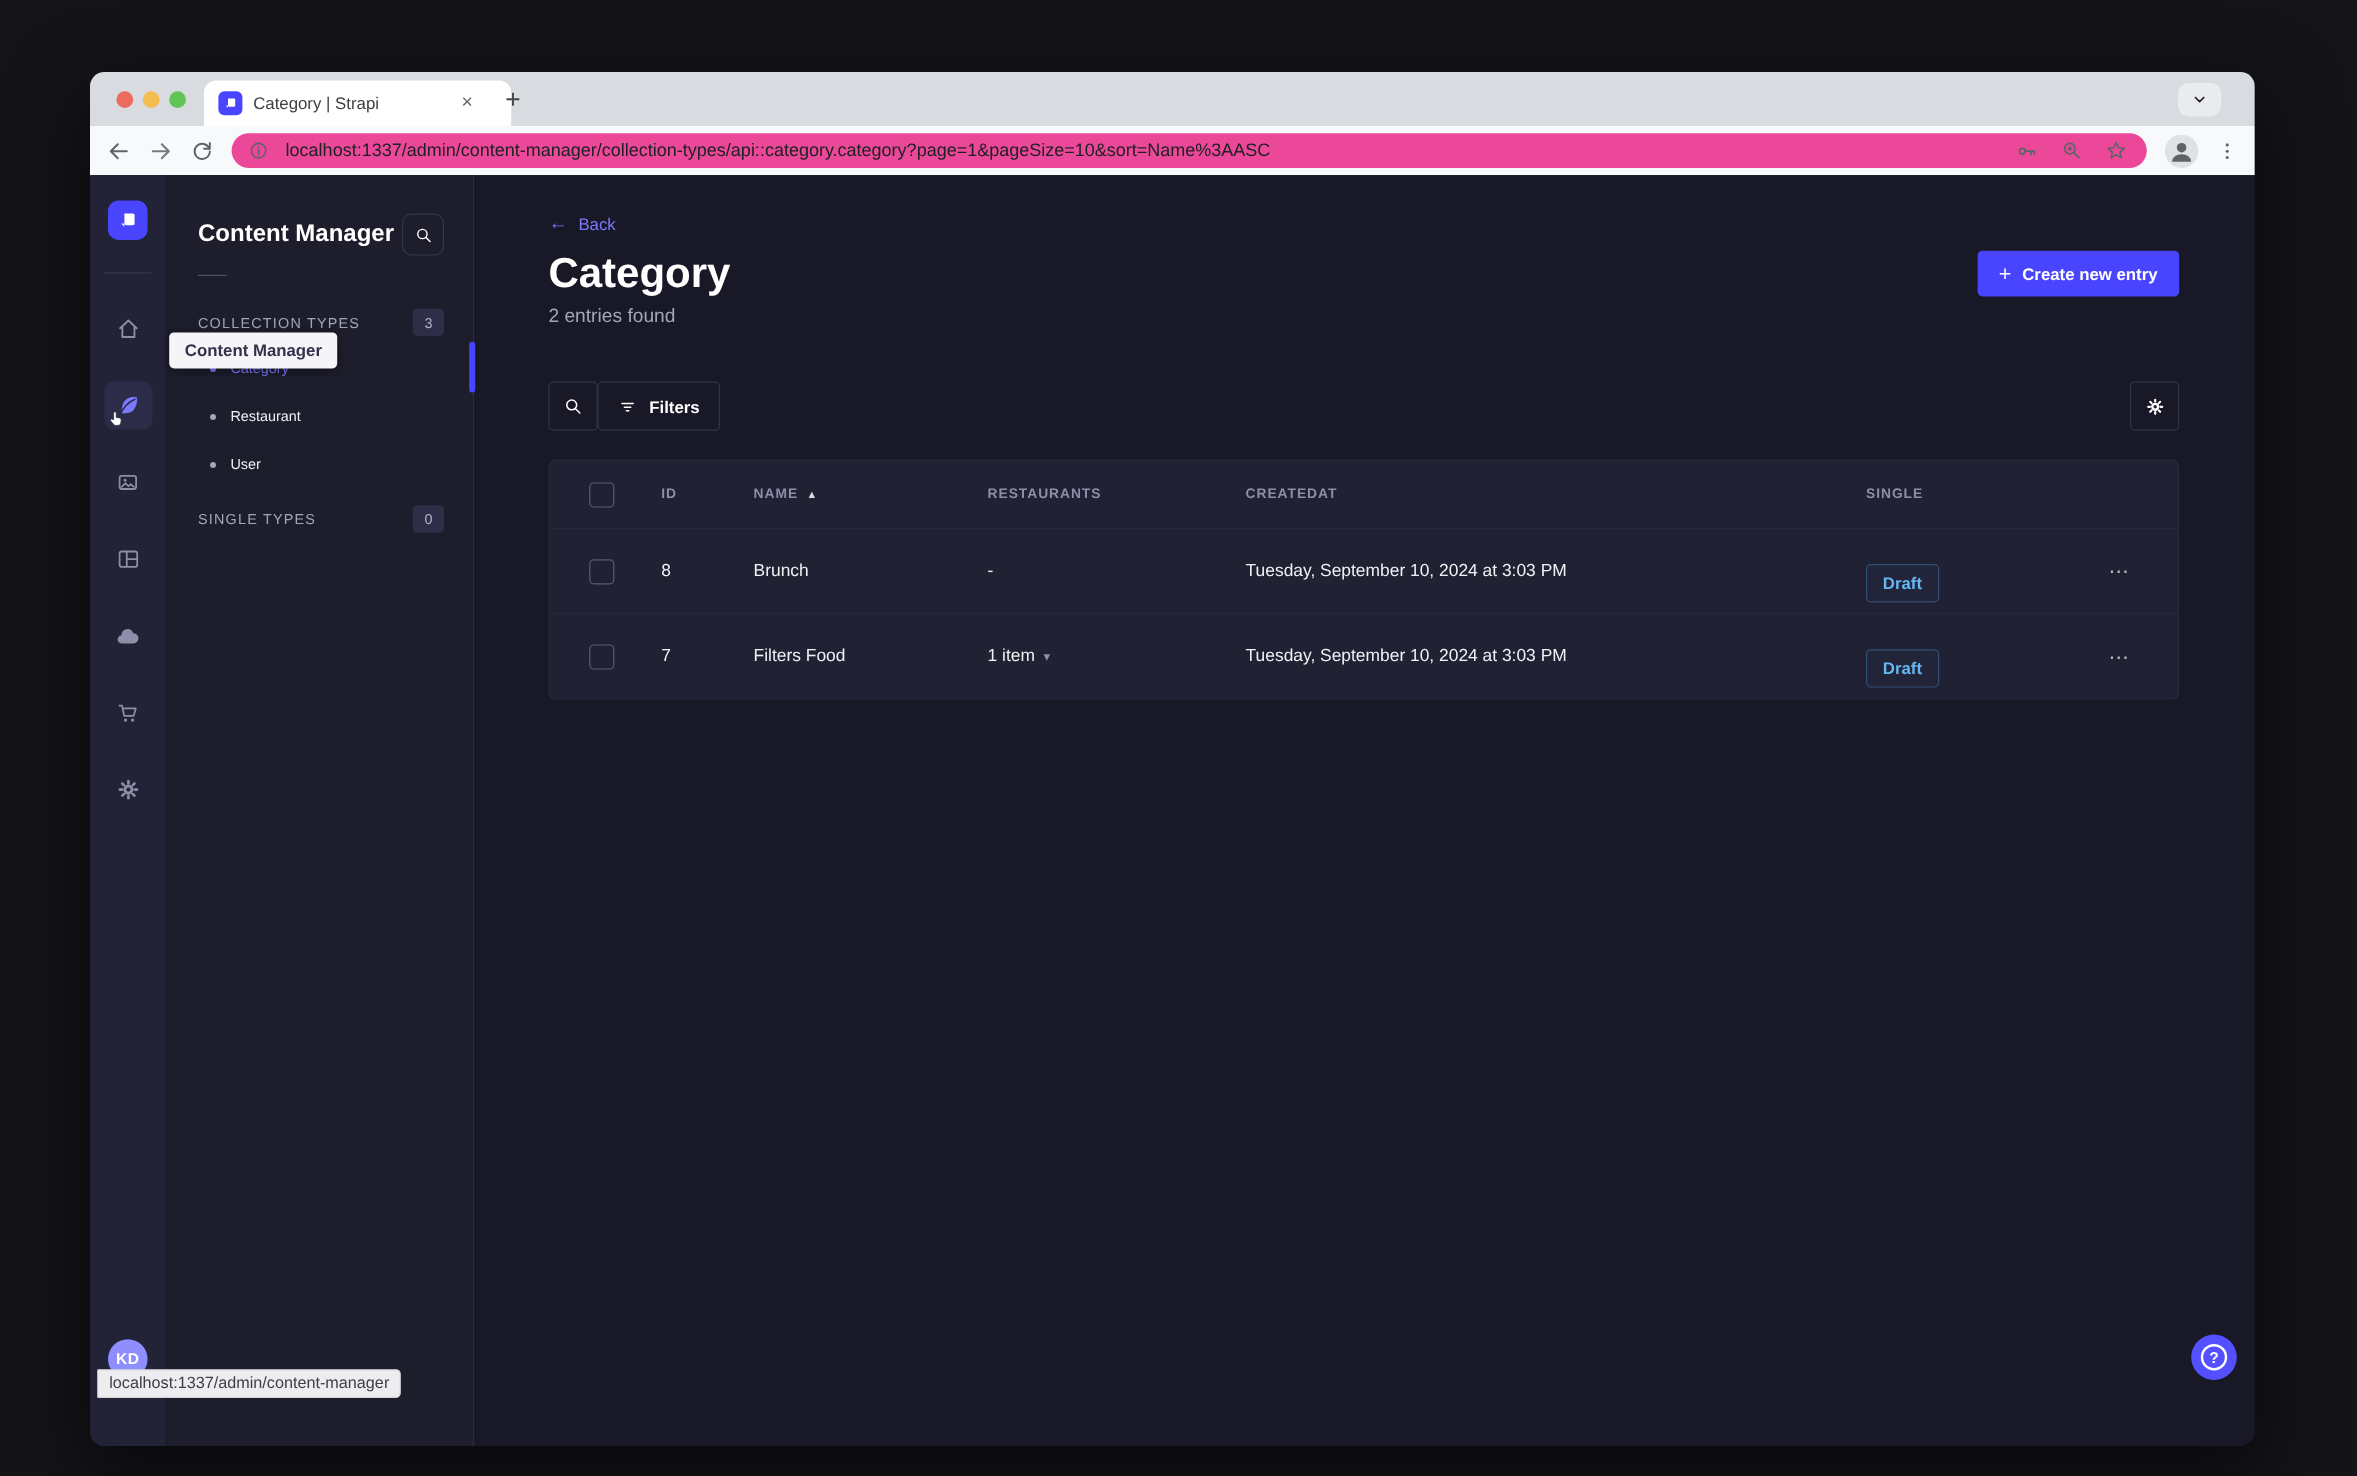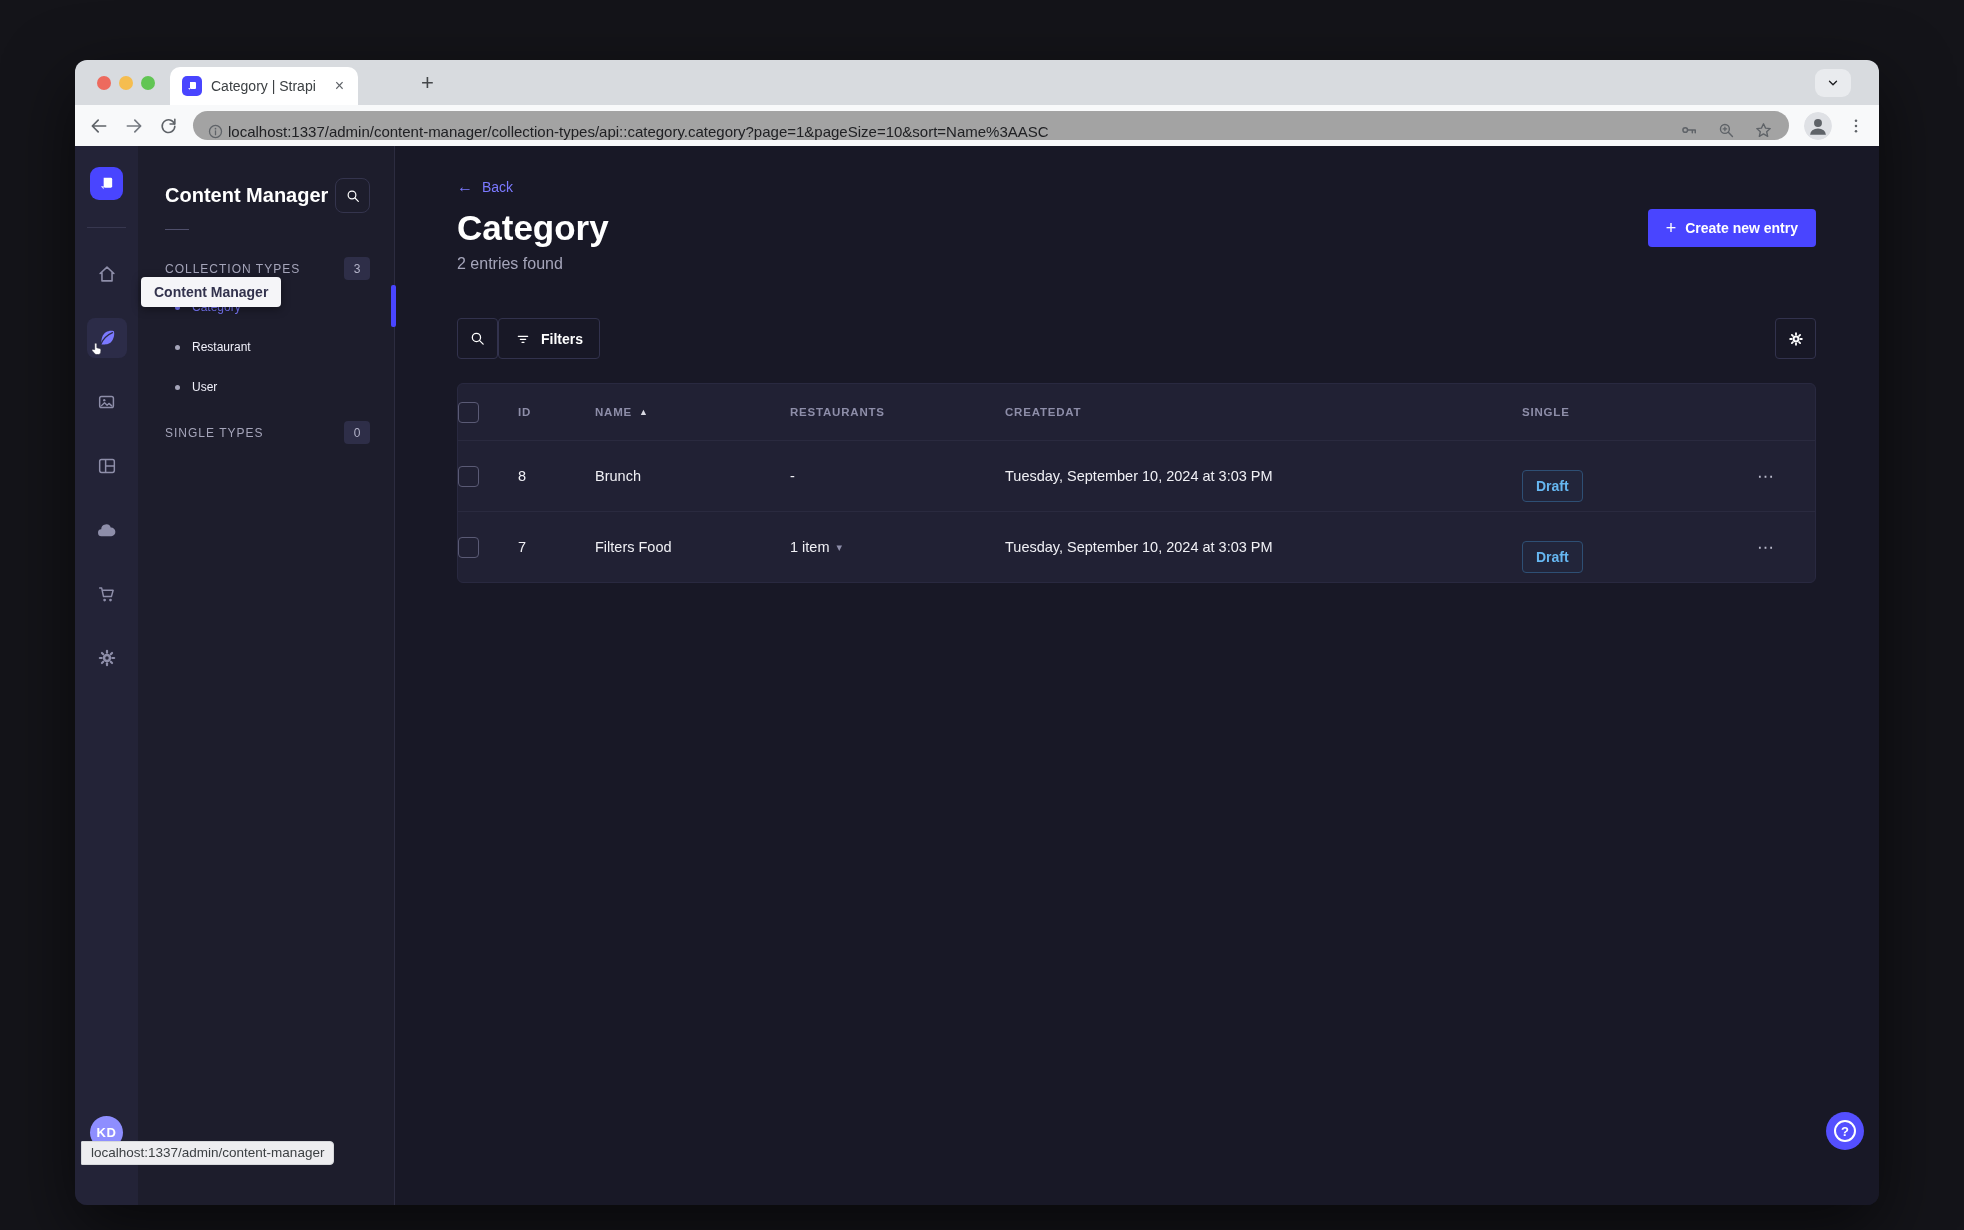--- a/index.html
+++ b/index.html
@@ -10,34 +10,34 @@
   
   .window { position:absolute; left:75px; top:60px; width:1804px; height:1145px;
             border-radius:12px; overflow:hidden; display:flex; flex-direction:column;
             box-shadow:0 24px 70px rgba(0,0,0,.6); background:#181826; }
 
   
   .tabstrip { flex:0 0 45px; background:#d8dbdf; position:relative; }
   .lights { position:absolute; left:22px; top:16px; display:flex; gap:8px; }
   .light { width:14px; height:14px; border-radius:50%; }
   .light.red{background:#ed6a5e;} .light.yellow{background:#f5bd4f;} .light.green{background:#61c554;}
-  .tab { position:absolute; left:95px; top:7px; width:188px; height:38px; background:#ffffff;
-         border-radius:10px 10px 0 0; display:flex; align-items:center; padding:0 10px 0 12px; gap:9px;justify-content:center; }
+  .tab { position:absolute; left:95px; top:7px; width:256px; height:38px; background:#ffffff;
+         border-radius:10px 10px 0 0; display:flex; align-items:center; padding:0 28px 0 12px; gap:9px;justify-content:center; }
   .favicon { width:20px; height:20px; border-radius:5px; background:#4945ff; display:flex; align-items:center; justify-content:center; flex:0 0 20px; }
   .tab-title { flex:1; font-size:14px; color:#3c4043; white-space:nowrap; overflow:hidden; }
   .tab-close { font-size:16px; color:#5f6368; line-height:1; padding:2px 4px; border-radius:4px; }
   .newtab { position:absolute; left:340px; top:9px; font-size:22px; font-weight:400; color:#44474a; line-height:28px; padding:0 6px; }
   .tabchevron { position:absolute; right:28px; top:9px; width:36px; height:28px; background:#e9ebee; border-radius:9px;
                 display:flex; align-items:center; justify-content:center; }
 
   
   .toolbar { flex:0 0 41px; background:#f8f9fa; display:flex; align-items:center; padding:0 14px; gap:15px; }
   .nav-ico { display:flex; align-items:center; }
-  .omnibox { flex:1; height:29px; background:#a3a3a3; border-radius:15px; display:flex; align-items:flex-end;
-             padding:0 14px; gap:4px; min-width:0; }
+  .omnibox { flex:1; height:29px; background:#ec4899; border-radius:15px; display:flex; align-items:center;
+             padding:0 14px; gap:14px; min-width:0; }
   .url-text { font-size:15px; color:#202124; white-space:nowrap; overflow:hidden; }
   .omni-spacer { flex:1; }
   .omni-right { display:flex; align-items:center; gap:18px; padding-right:2px; }
   .chrome-avatar { width:28px; height:28px; border-radius:50%; overflow:hidden; display:flex; }
 
   
   .app { flex:1; min-height:0; display:flex; position:relative; background:#181826; }
 
   
   .rail { flex:0 0 63px; background:#232337; display:flex; flex-direction:column; align-items:center; padding-top:21px;gap:16px; }
@@ -89,21 +89,21 @@
   .actions-row { display:flex; align-items:center; justify-content:space-between; margin-top:45px; }
   .actions-left { display:flex; align-items:center; gap:0; }
   .sq-btn { width:41px; height:41px; border:1px solid #32324d; border-radius:4px; background:transparent;
             display:flex; align-items:center; justify-content:center; }
   .filters-btn { height:41px; border:1px solid #32324d; border-radius:4px; background:transparent;
                  display:flex; align-items:center; gap:10px; padding:0 16px; color:#ffffff; font-size:14px; font-weight:bold; }
 
   
   .table { margin-top:24px; background:#212134; border:1px solid #292940; border-radius:6px; overflow:hidden; }
   .trow { display:grid; grid-template-columns:60px 77px 195px 215px 517px 160px 1fr;
-          align-items:center; }
+          align-items:center; padding-left:33px; }
   .trow.head { height:56px; }
   .trow.body { height:71px; border-top:1px solid #2a2a3f; }
   .th { font-size:11.5px; font-weight:bold; letter-spacing:.8px; color:#8e8ea9; display:flex; align-items:center; gap:7px; }
   .sort-ico { font-size:9px; color:#d9d9e3; }
   .td { font-size:14.5px; color:#f0f0f5; display:flex; align-items:center; gap:7px; }
   .checkbox { width:21px; height:21px; border:1px solid #5a5a75; border-radius:4px; background:transparent; }
   .caret { font-size:11px; color:#8e8ea9; }
   .status-badge { display:inline-flex; align-items:center; padding:7px 13px; border:1px solid #2e4f74;
                   border-radius:4px; color:#66b7f1; font-size:14px; font-weight:bold; background:rgba(102,183,241,0.03);margin-top:20px; }
   .row-actions { display:flex; justify-content:flex-end; padding-right:40px; }

